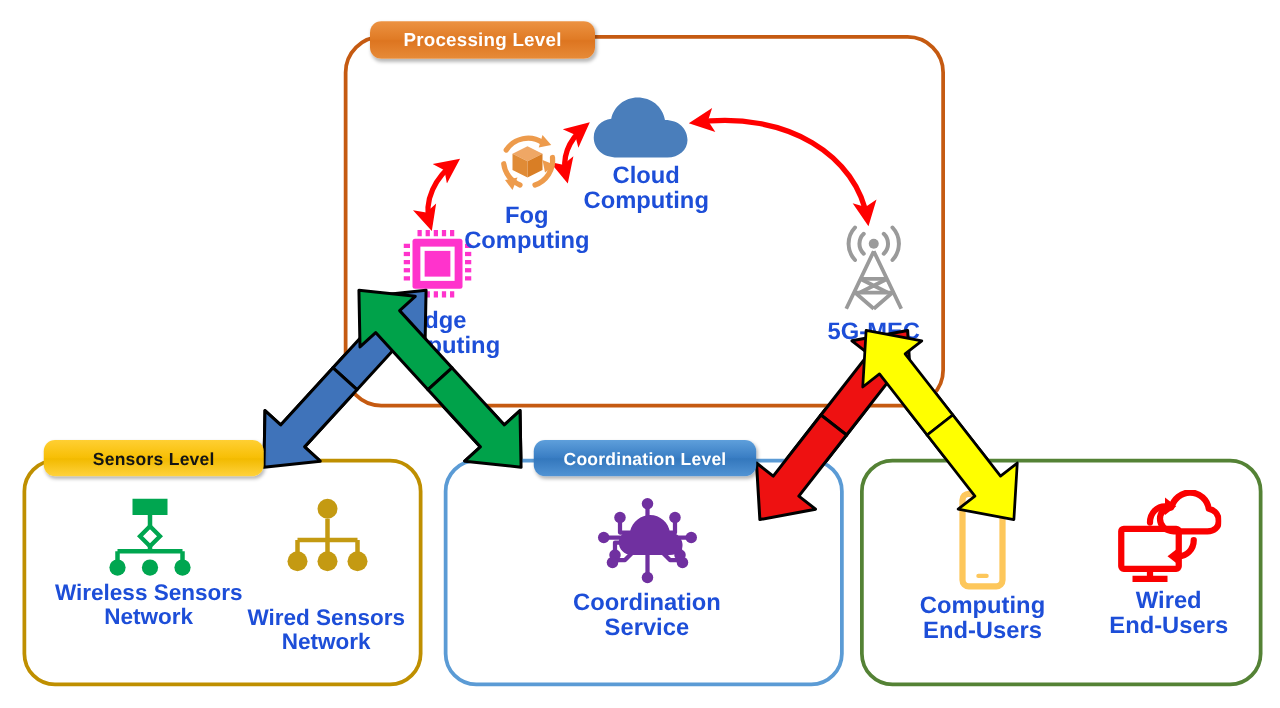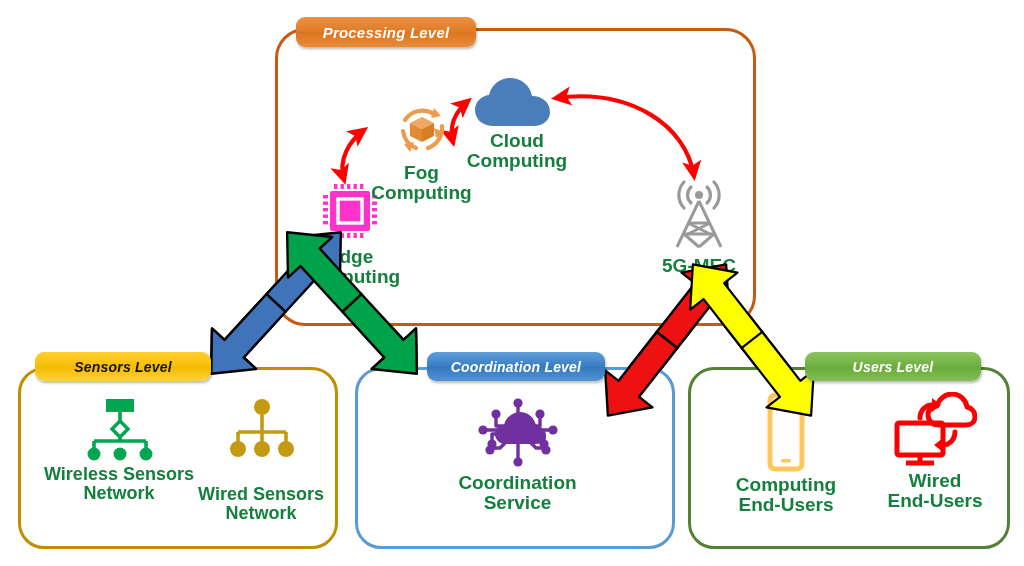--- a/index.html
+++ b/index.html
@@ -56,21 +56,20 @@
     box-sizing: border-box;
     display: flex;
     align-items: center;
     justify-content: center;
     border-radius: 9px;
     font-weight: bold;
     letter-spacing: 0.2px;
     white-space: nowrap;
     z-index: 6;
     box-shadow: 1px 2px 3px rgba(0,0,0,0.28);
-    font-style: italic;
   }
   .badge-processing {
     left: 296px; top: 17px; width: 180px; height: 30px;
     font-size: 15px;
     color: #ffffff;
     background: linear-gradient(180deg, #ec9242 0%, #e07b25 48%, #dd7520 52%, #e78b38 100%);
   }
   .badge-sensors {
     left: 35px; top: 352px; width: 176px; height: 29px;
     font-size: 14px;
@@ -99,21 +98,21 @@
     z-index: 4;
   }
   .node-icon {
     display: block;
     line-height: 0;
   }
   .node-label {
     margin-top: 3px;
     text-align: center;
     font-weight: bold;
-    color: #15803d;
+    color: #1d4ed8;
     font-size: 19px;
     line-height: 1.03;
     white-space: pre-line;
   }
   .node-label.small { font-size: 18px; }
 
   
   .node-edge        { left: 285px; top: 178px; width: 130px; }
   .node-fog         { left: 359px; top: 100px; width: 125px; }
   .node-cloud       { left: 452px; top: 76px;  width: 130px; }
@@ -200,23 +199,20 @@
   </svg>
 
   <div class="badge badge-processing">
     <span>Processing Level</span>
   </div>
   <div class="badge badge-sensors">
     <span>Sensors Level</span>
   </div>
   <div class="badge badge-coordination">
     <span>Coordination Level</span>
-  </div>
-  <div class="badge badge-users">
-    <span>Users Level</span>
   </div>
 
   <div class="node node-edge">
     <span class="node-icon">
       <svg width="66" height="66" viewBox="0 0 66 66" xmlns="http://www.w3.org/2000/svg">
         <g fill="#ff33cc">
           <rect x="13" y="13" width="40" height="40" rx="2"></rect>
           <rect x="17" y="6" width="3.4" height="5"></rect>
           <rect x="23.5" y="6" width="3.4" height="5"></rect>
           <rect x="30" y="6" width="3.4" height="5"></rect>

